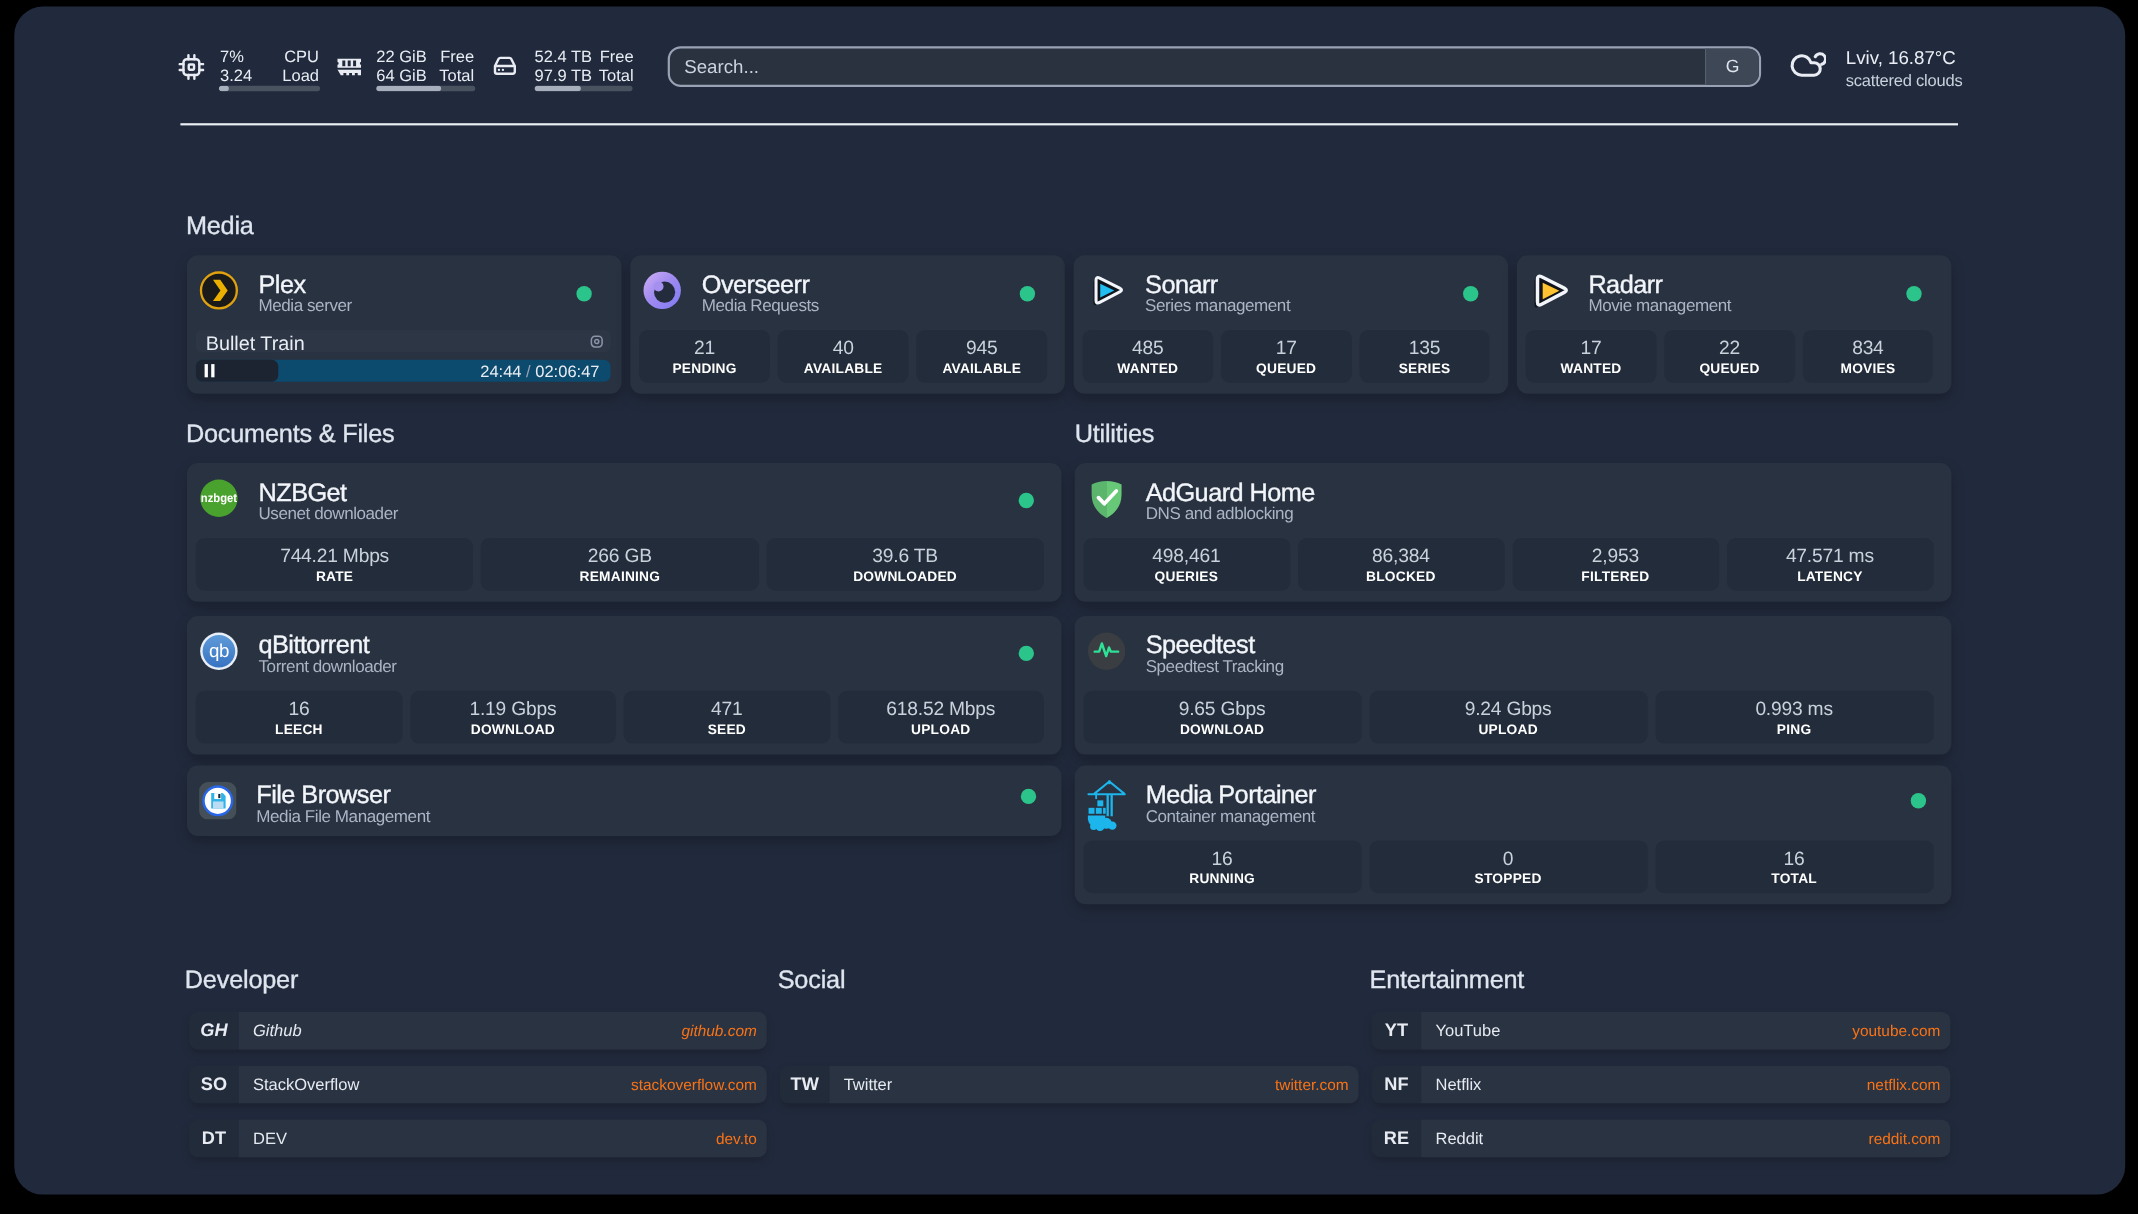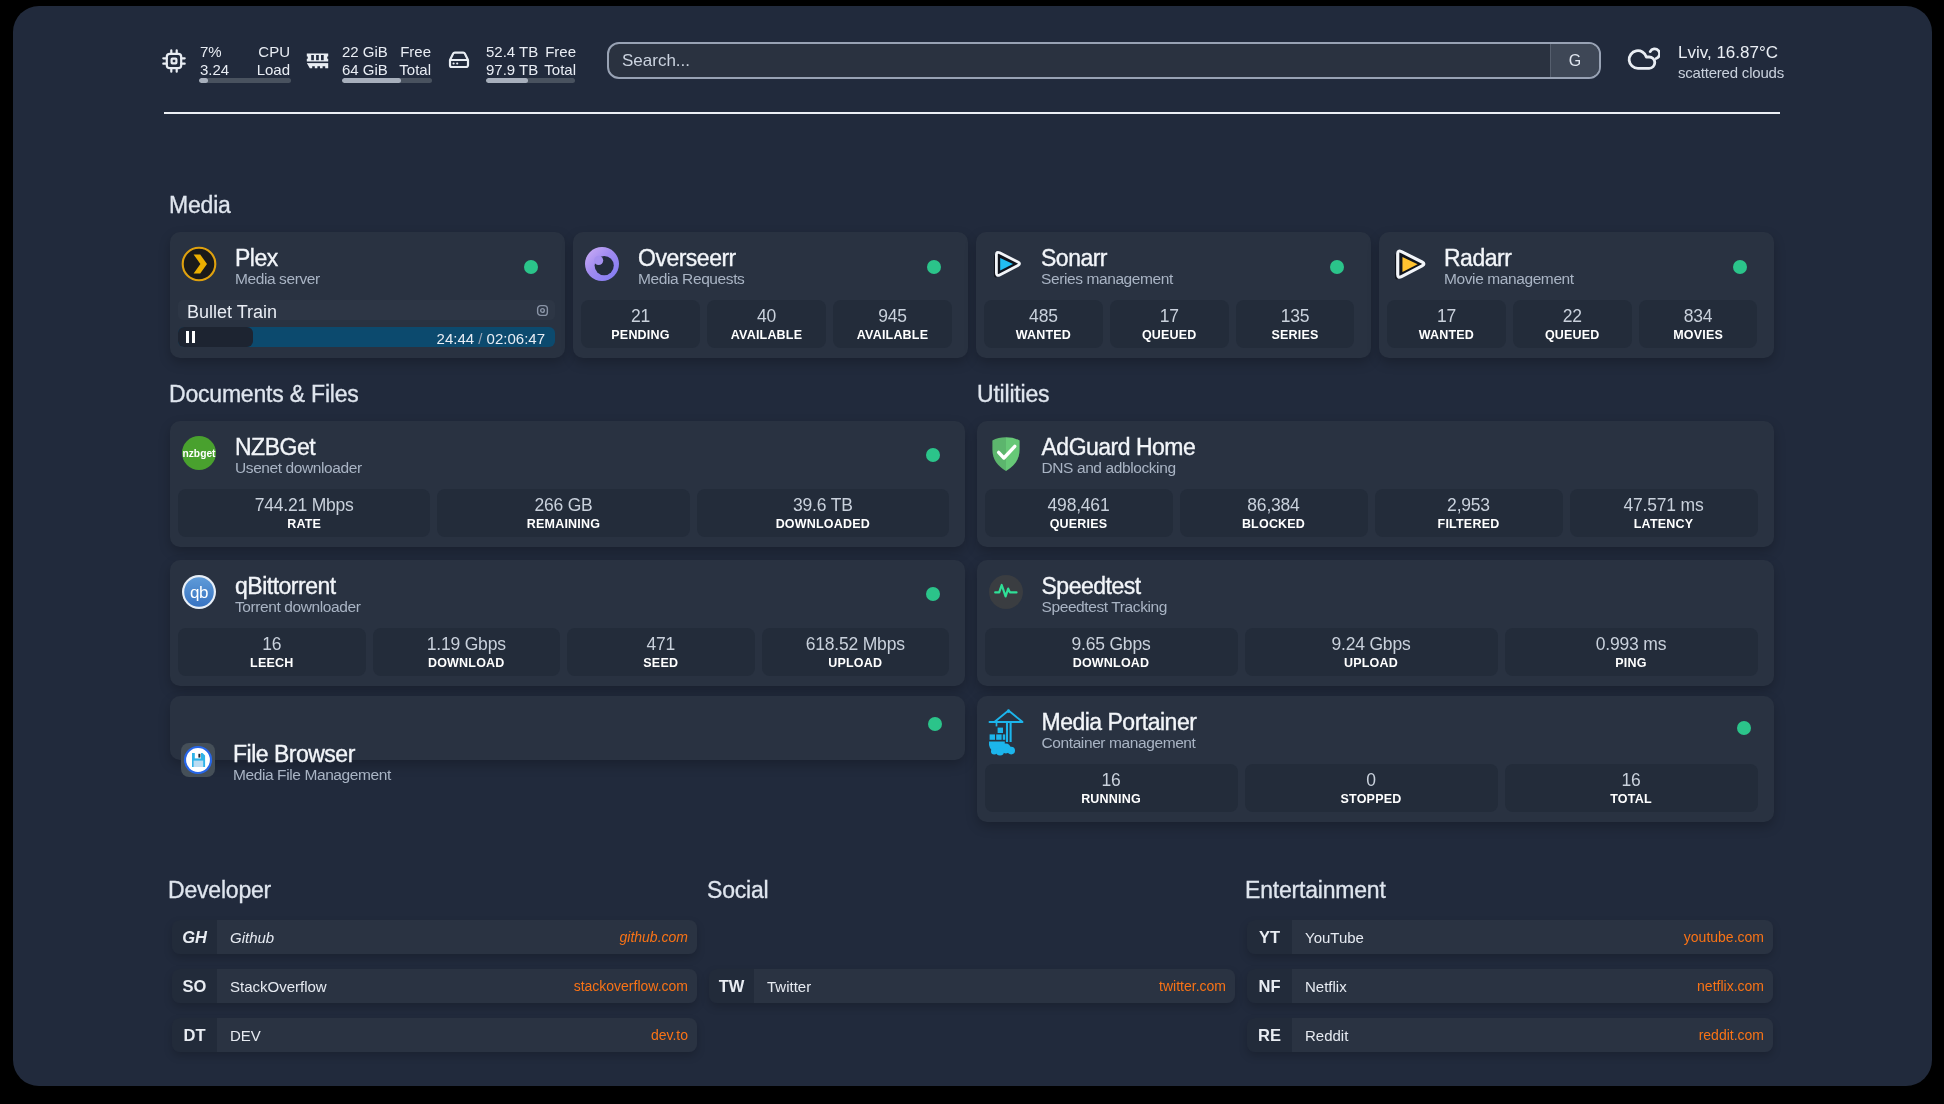--- a/index.html
+++ b/index.html
@@ -372,21 +372,21 @@
             <div class="sl">UPLOAD</div>
           </div>
     <div class="sb">
             <div class="sn">0.993 ms</div>
             <div class="sl">PING</div>
           </div>
   </div>
 </div>
 
 <div class="card" style="left:170px;top:696px;width:795px;height:64px;">
-  <div class="chead" style="top:14px;margin-top:32px;">
+  <div class="chead" style="top:14px;">
     <svg class="cicon" style="width:34px;height:34px;flex-basis:34px;margin-top:1px;" viewBox="0 0 34 34">
       <rect x="0" y="0" width="34" height="34" rx="8" fill="#454F58"></rect>
       <circle cx="17" cy="17" r="13" fill="#FFFFFF" stroke="#2766E8" stroke-width="2.2"></circle>
       <path d="M11 10h10.5l2.6 2.6v11.4h-13.1z" fill="#2FB3E8"></path>
       <rect x="13.8" y="10" width="6.2" height="5.4" fill="#FFFFFF"></rect>
       <rect x="17.4" y="10.8" width="2" height="3.8" fill="#1D2431"></rect>
       <rect x="12.6" y="17.6" width="9.6" height="6.4" fill="#BBDCF3"></rect>
     </svg>
     <div class="ctxt">
             <div class="ctitle">File Browser</div>

